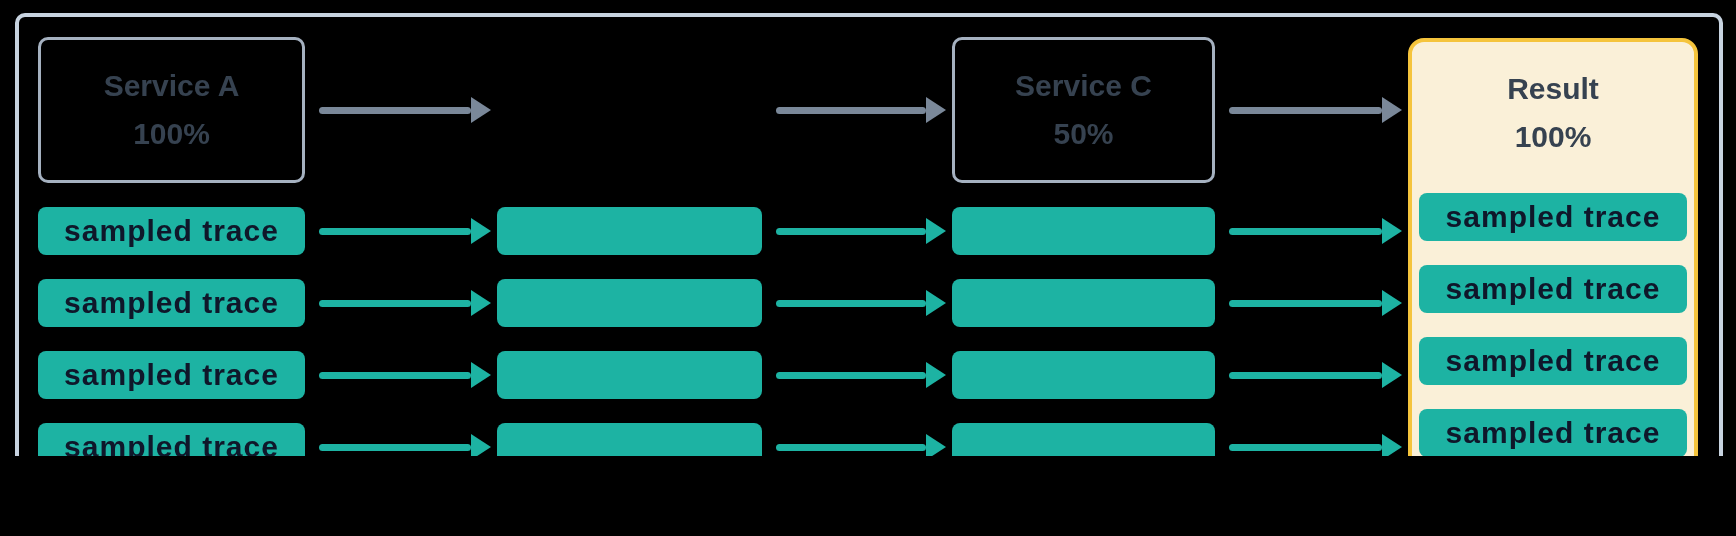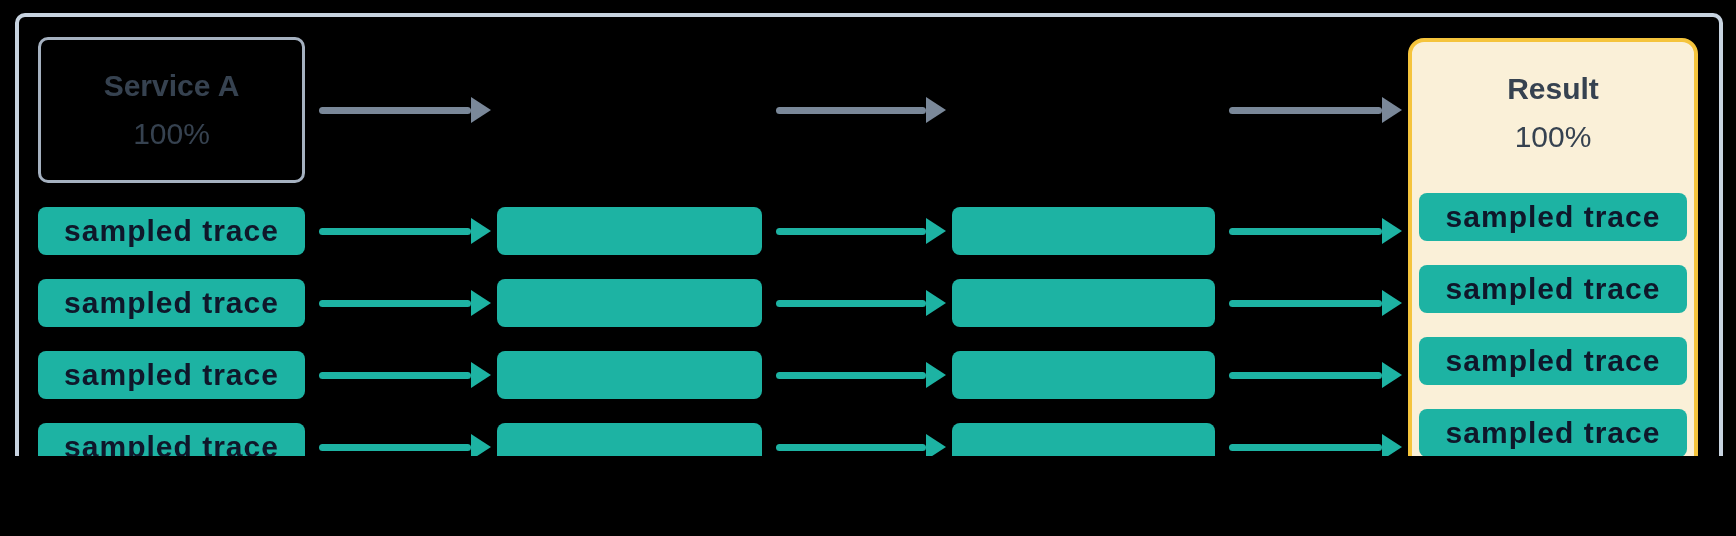--- a/index.html
+++ b/index.html
@@ -37,21 +37,21 @@
     border-radius: 10px;
     background: transparent;
     display: flex;
     flex-direction: column;
     align-items: center;
     justify-content: center;
     color: #364250;
     line-height: 48px;
   }
   .service-name { font-size: 30px; font-weight: bold; }
-  .service-rate { font-size: 30px; font-weight: normal; }
+  .service-rate { font-size: 30px; font-weight: bold; }
 
   .trace-box {
     box-sizing: border-box;
     height: 48px;
     border-radius: 8px;
     background: #1db3a3;
     display: flex;
     align-items: center;
     justify-content: center;
     color: #0f172a;
@@ -118,20 +118,24 @@
       <div class="shaft"></div>
       <div class="head"></div>
     </div>
 
 
     <div class="arrow gray g-c4 g-r1">
       <div class="shaft"></div>
       <div class="head"></div>
     </div>
 
+    <div class="service-box g-c5 g-r1">
+      <div class="service-name">Service C</div>
+      <div class="service-rate">50%</div>
+    </div>
 
     <div class="arrow gray g-c6 g-r1">
       <div class="shaft"></div>
       <div class="head"></div>
     </div>
 
     <div class="result-panel g-c7">
       <div class="result-title-block">
         <div class="service-name">Result</div>
         <div class="service-rate">100%</div>

